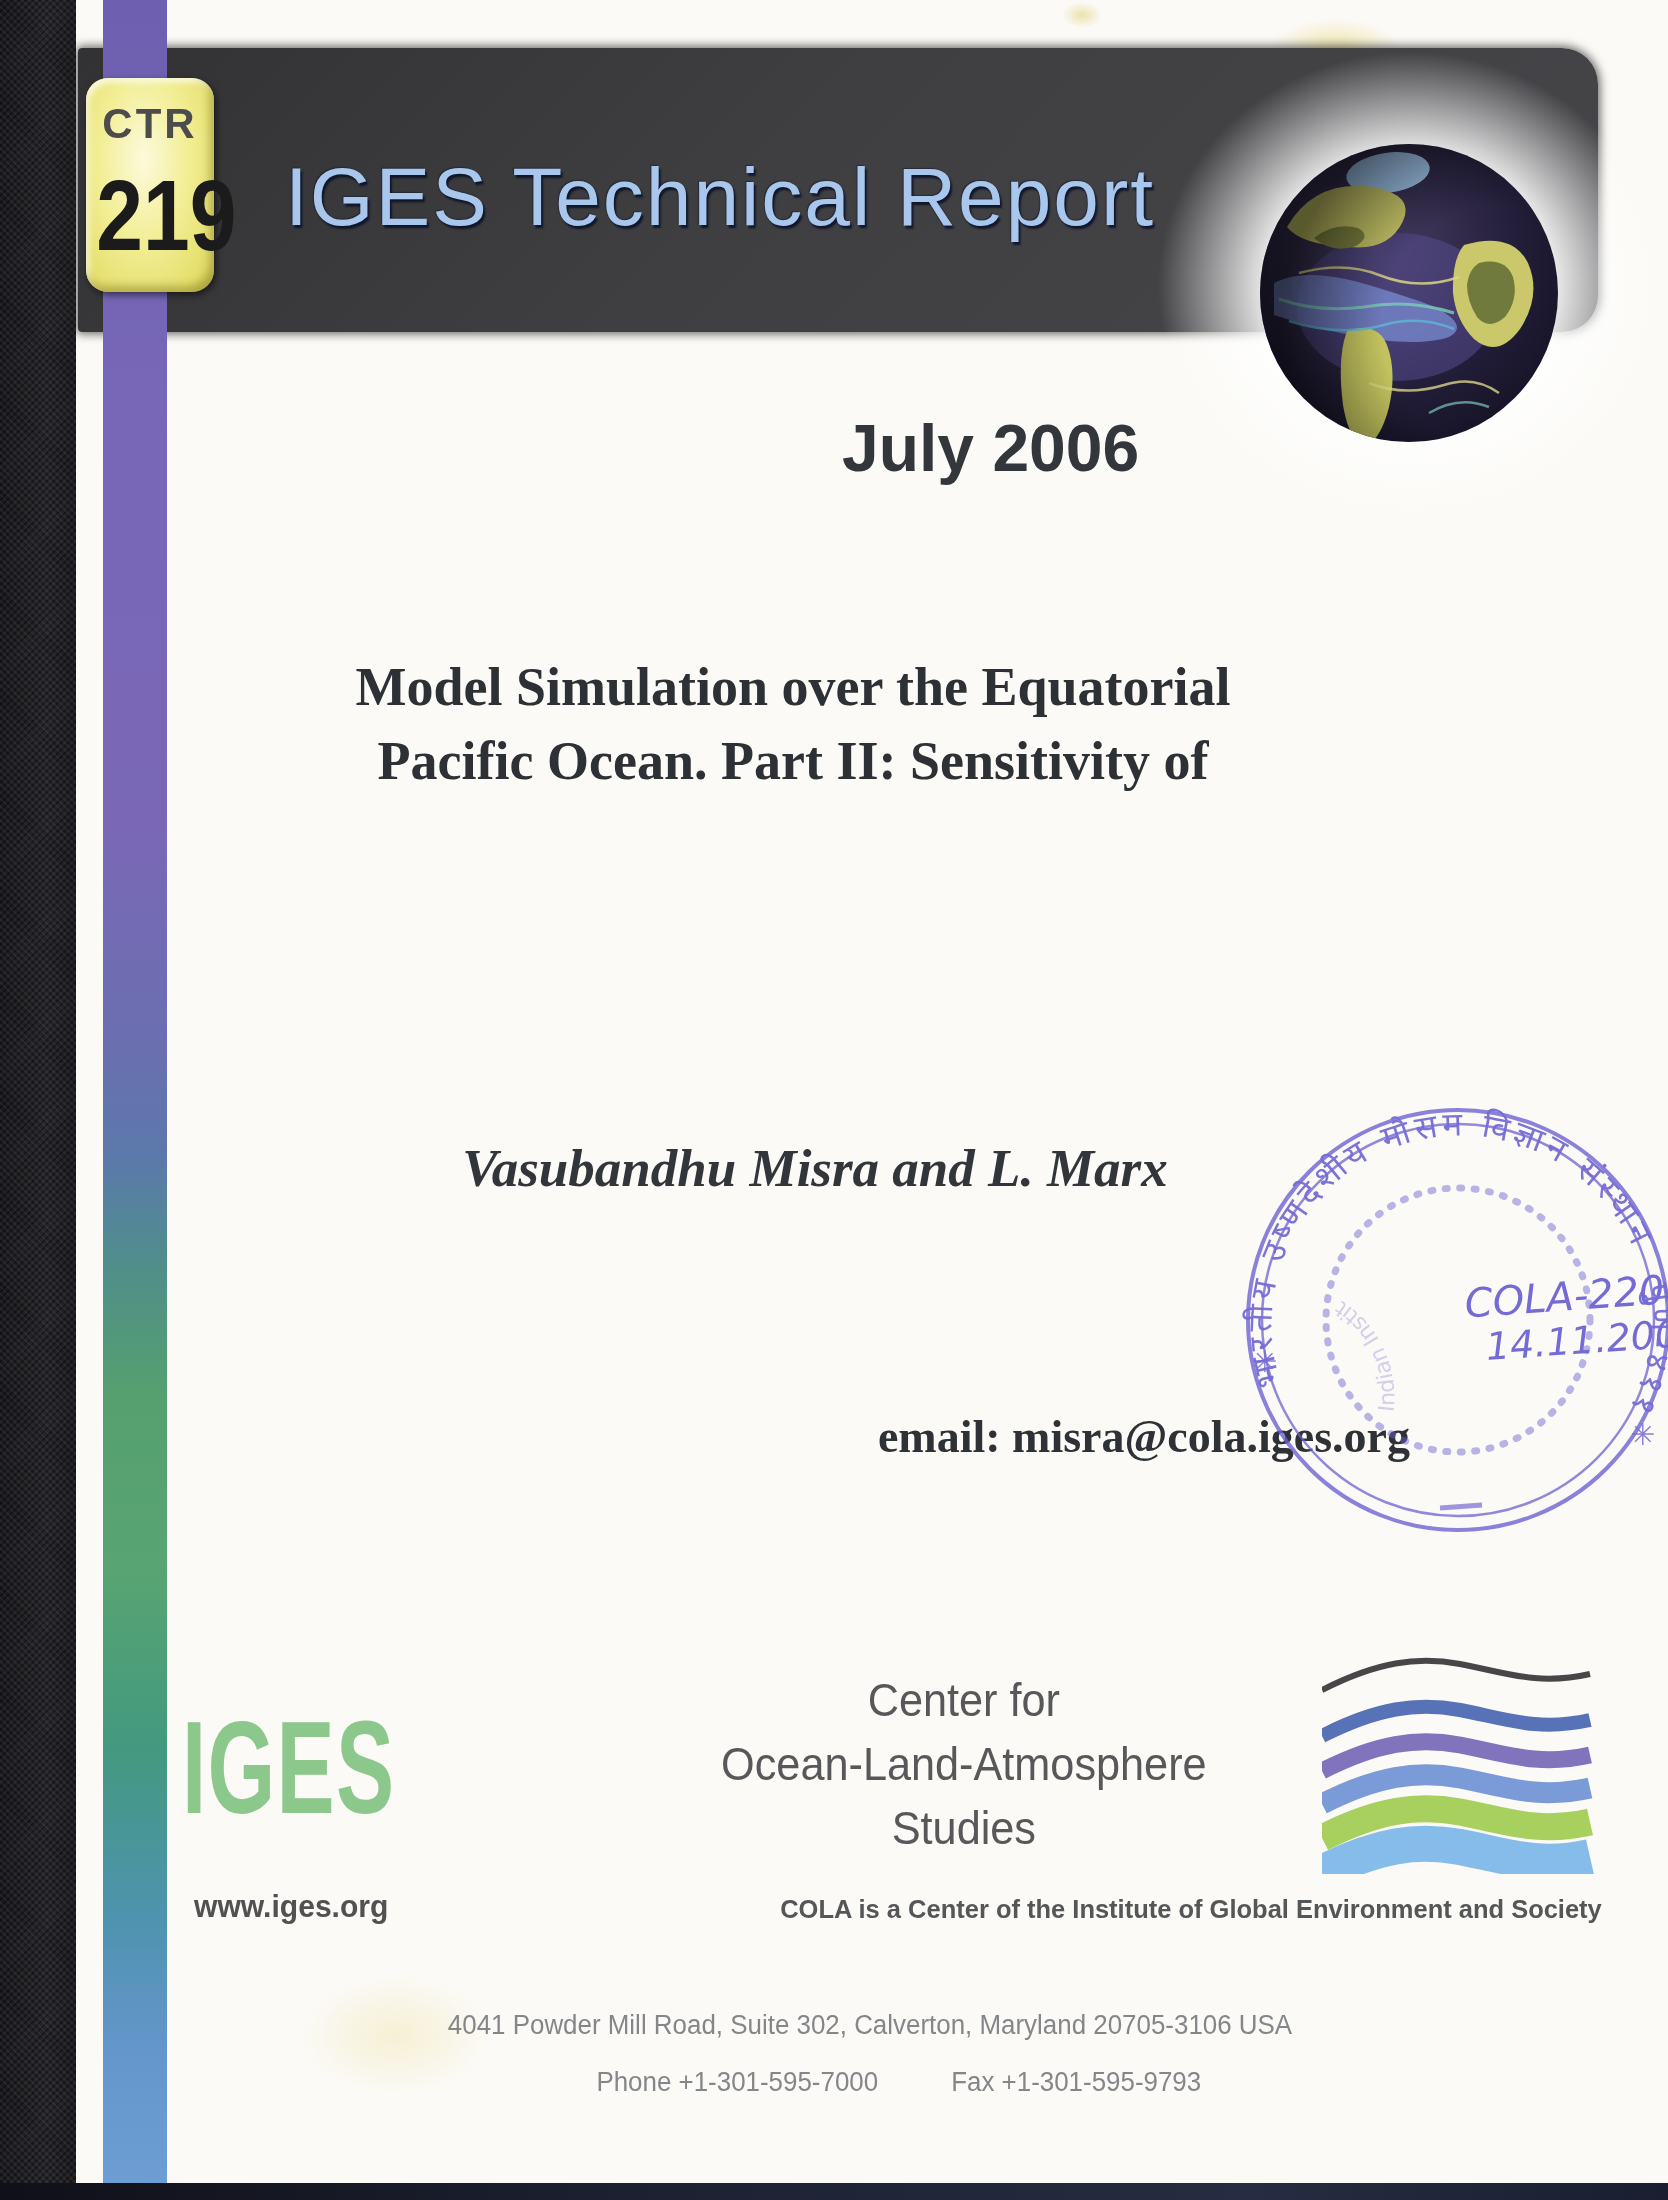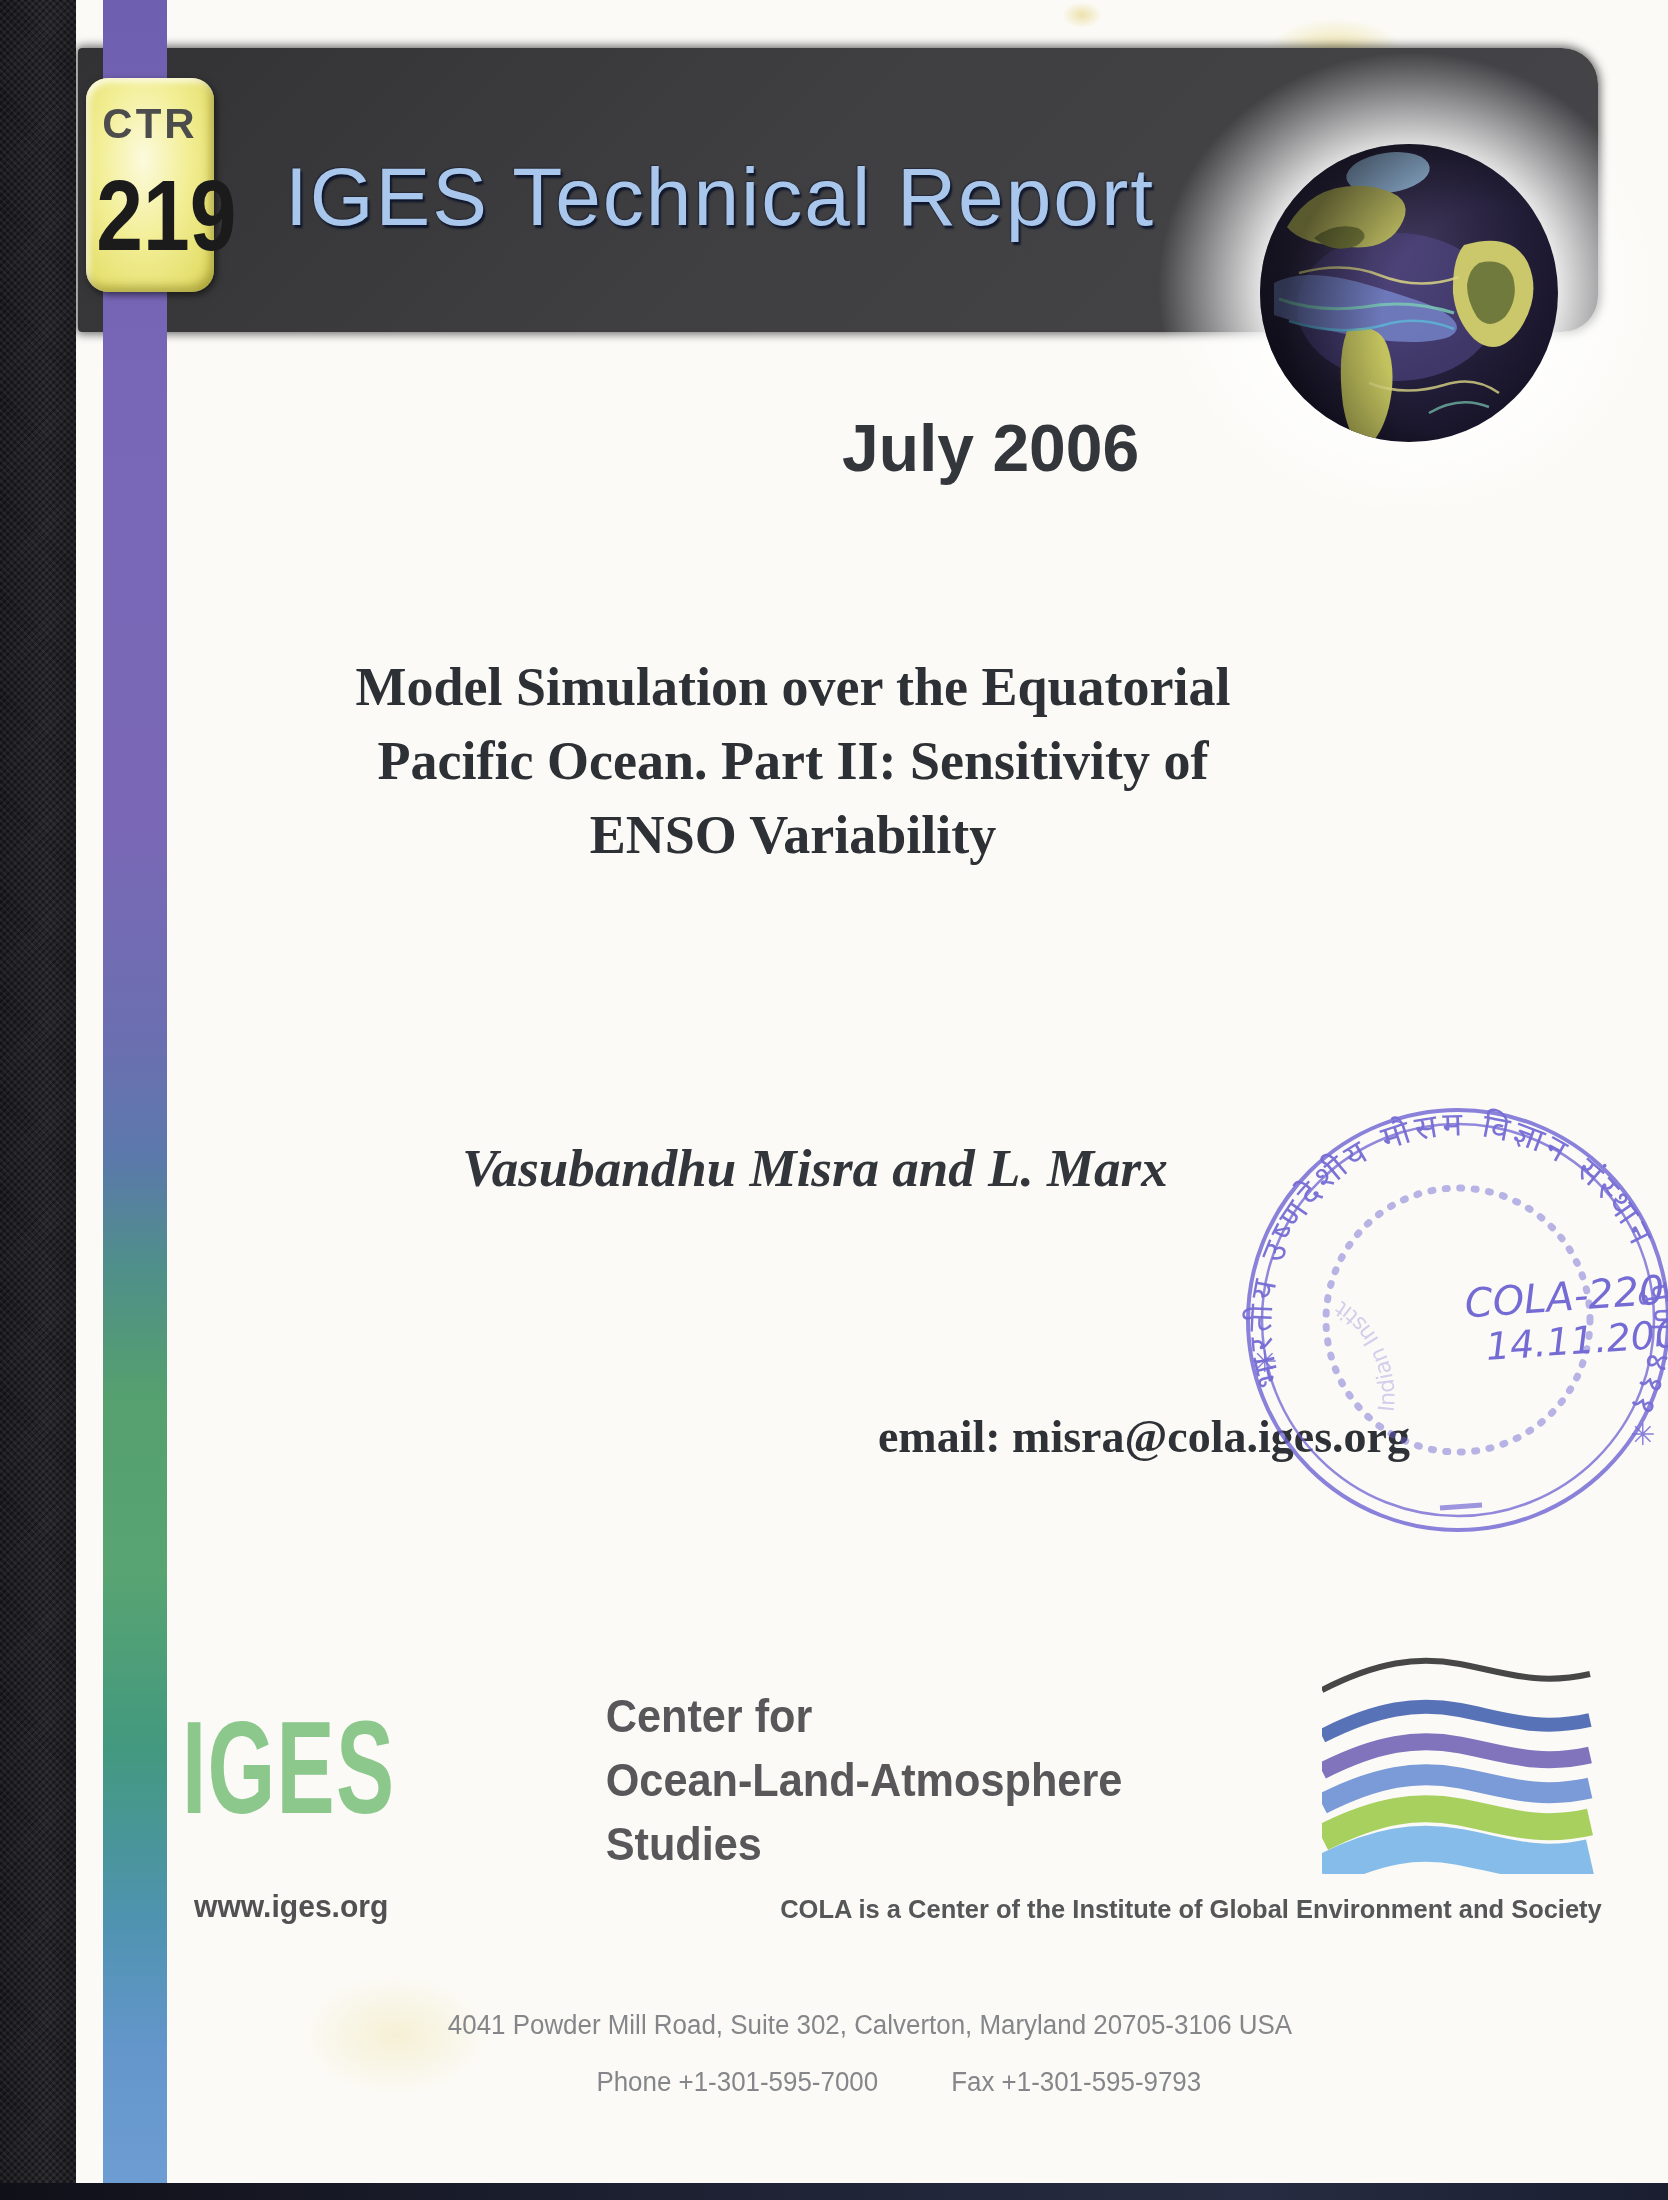--- a/index.html
+++ b/index.html
@@ -57,22 +57,22 @@
   .stamp{position:absolute;left:1238px;top:1100px;width:440px;height:440px;z-index:6;opacity:.92;}
   .stamp text{font-family:"DejaVu Sans",sans-serif;}
   .stamp .hand{font-family:"DejaVu Sans",sans-serif;font-style:italic;}
 
   
   .iges{position:absolute;left:182px;top:1692px;z-index:5;font-size:132px;font-weight:bold;
     color:#8cc78c;letter-spacing:2px;transform:scaleX(.66);transform-origin:left;}
   .website{position:absolute;left:194px;top:1888px;z-index:5;font-size:32px;font-weight:bold;
     color:#515153;transform:scaleX(.94);transform-origin:left;}
 
-  .cola-text{position:absolute;left:560px;top:1668px;width:762px;text-align:left;z-index:5;
-    font-weight:bold;color:#58585a;margin-top:16px;}
+  .cola-text{position:absolute;left:560px;top:1668px;width:762px;text-align:center;z-index:5;
+    font-weight:normal;color:#58585a;}
   .cola-text .l1{font-size:46px;line-height:64px;transform:scaleX(.94);transform-origin:right;}
   .waves{position:absolute;left:1322px;top:1656px;width:272px;height:218px;z-index:5;}
 
   .tagline{position:absolute;left:758px;top:1894px;width:866px;text-align:center;z-index:5;
     font-size:26px;font-weight:bold;color:#555658;transform:scaleX(.98);}
 
   .address{position:absolute;left:380px;top:2010px;width:980px;text-align:center;z-index:5;
     font-size:27px;color:#85868a;transform:scaleX(.96);}
   .phonefax{display:flex;justify-content:space-between;width:630px;margin:26px 0 0 205px;}
 
@@ -139,21 +139,20 @@
   <div class="badge-number">219</div>
 </div>
 
 <div class="banner-title">IGES Technical Report</div>
 
 <div class="date">July 2006</div>
 
 <div class="title">
   <div>Model Simulation over the Equatorial</div>
   <div>Pacific Ocean. Part II: Sensitivity of</div>
-  <div>ENSO Variability</div>
 </div>
 
 <div class="authors">Vasubandhu Misra and L. Marx</div>
 
 <div class="email">email: misra@cola.iges.org</div>
 
 <svg class="stamp" viewBox="-220 -220 440 440">
   <defs>
     <path id="arcOuter" d="M -168 86 A 189 189 0 1 1 168 96" fill="none"></path>
     <path id="arcInner" d="M -65 95 A 115 115 0 0 0 -114 -18" fill="none"></path>

